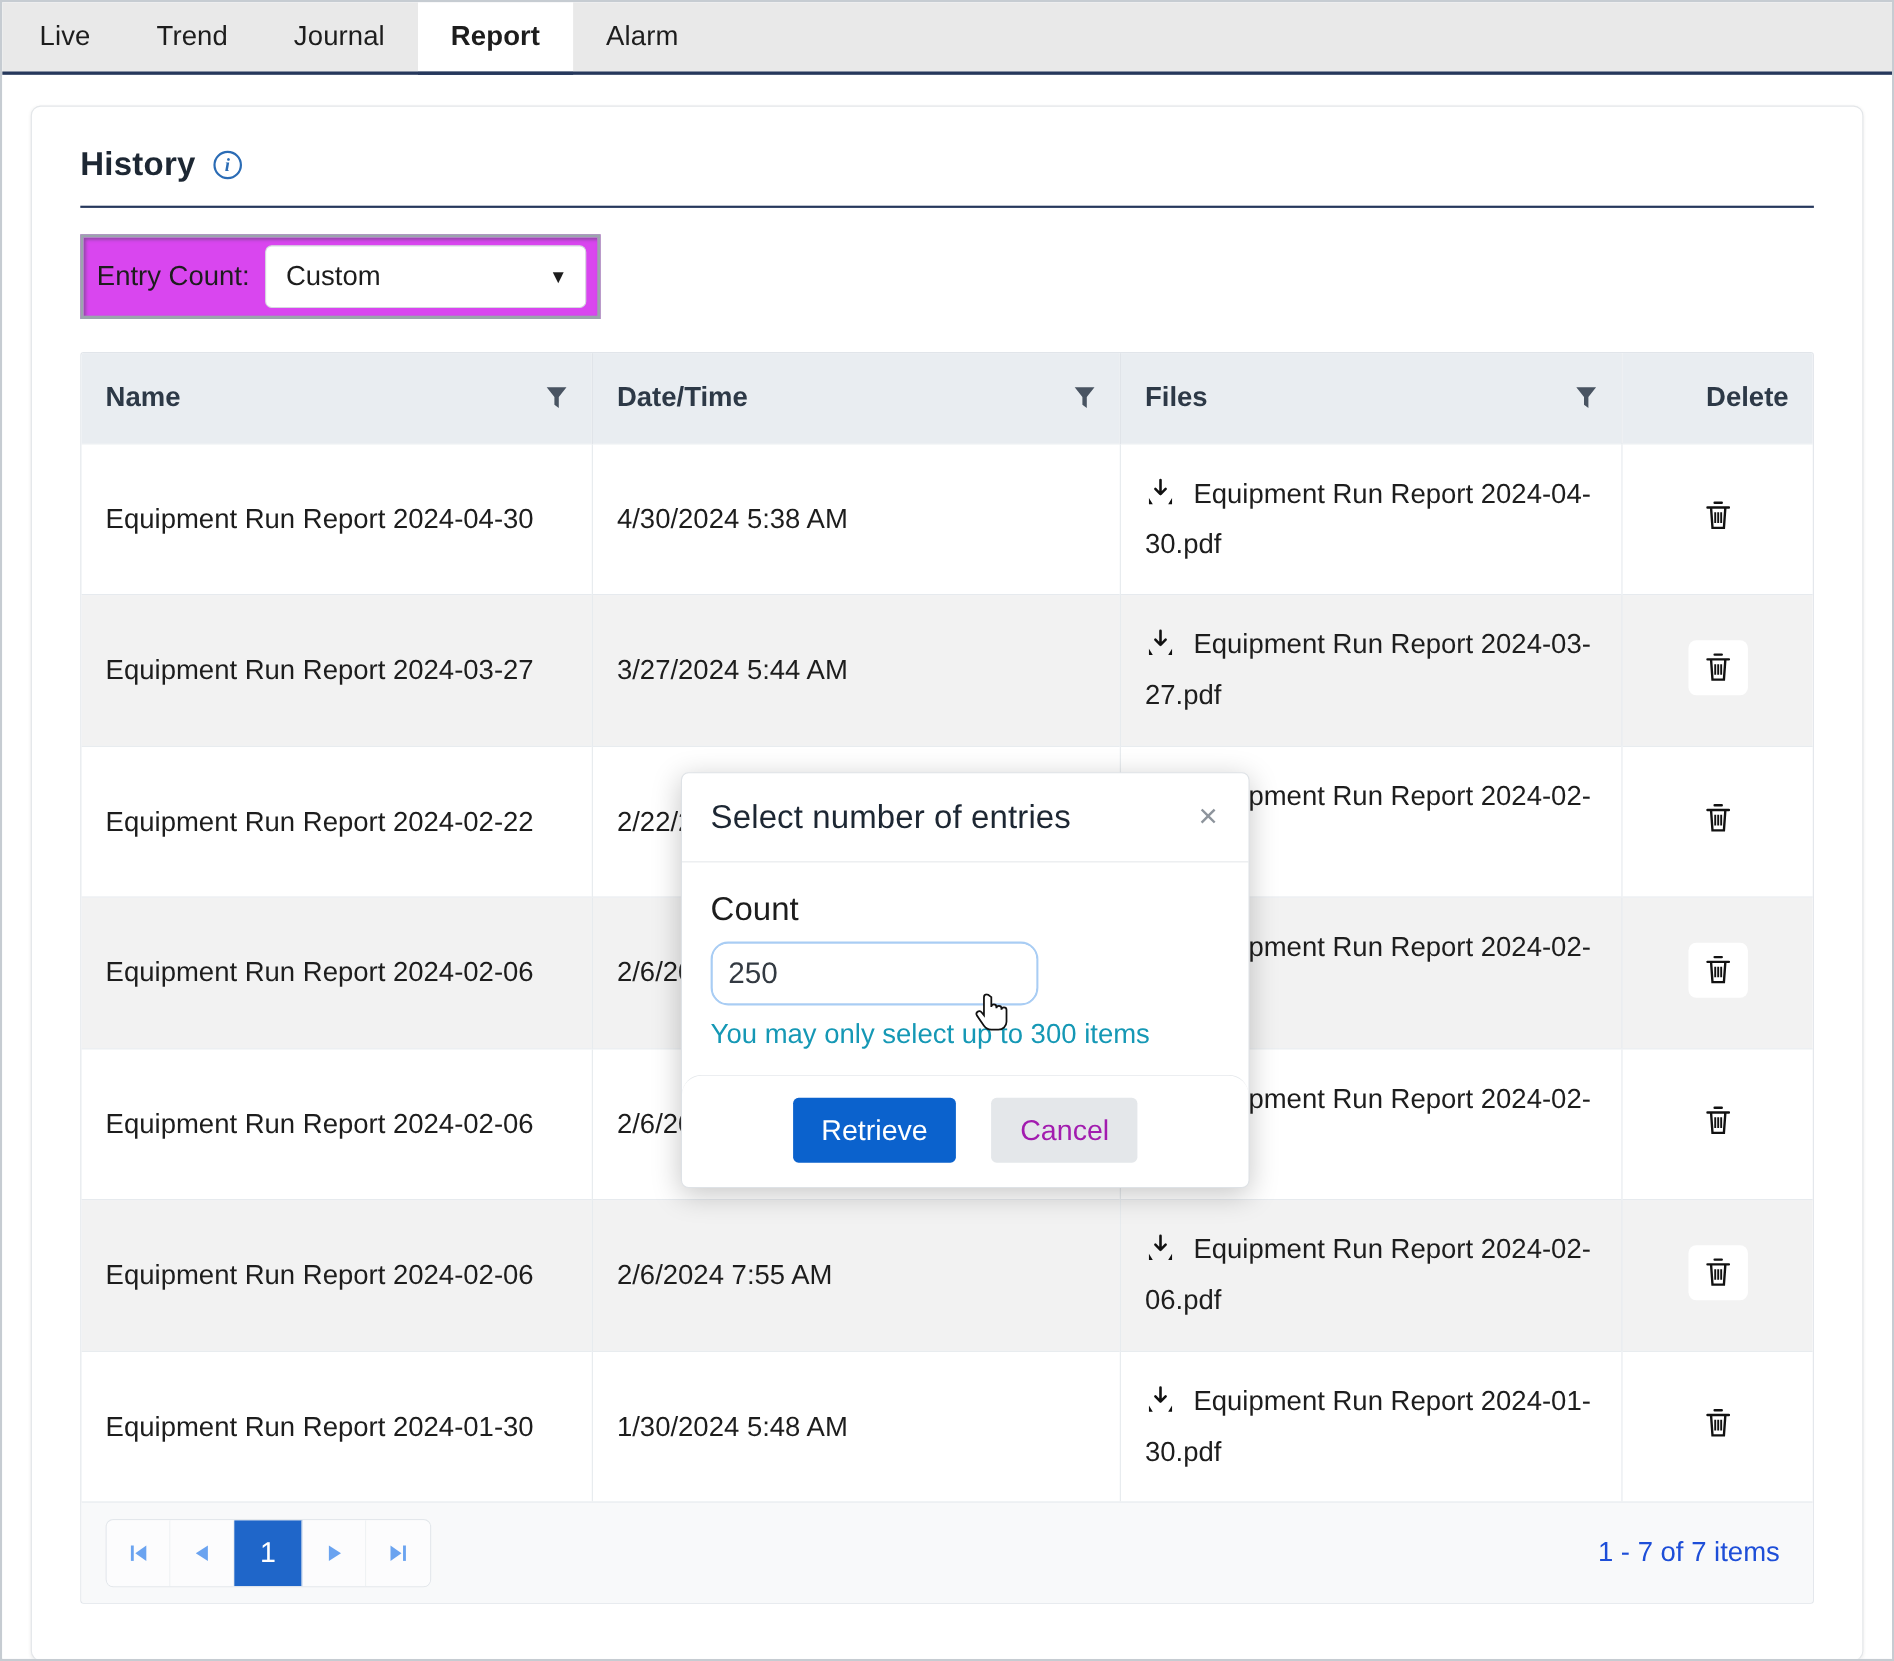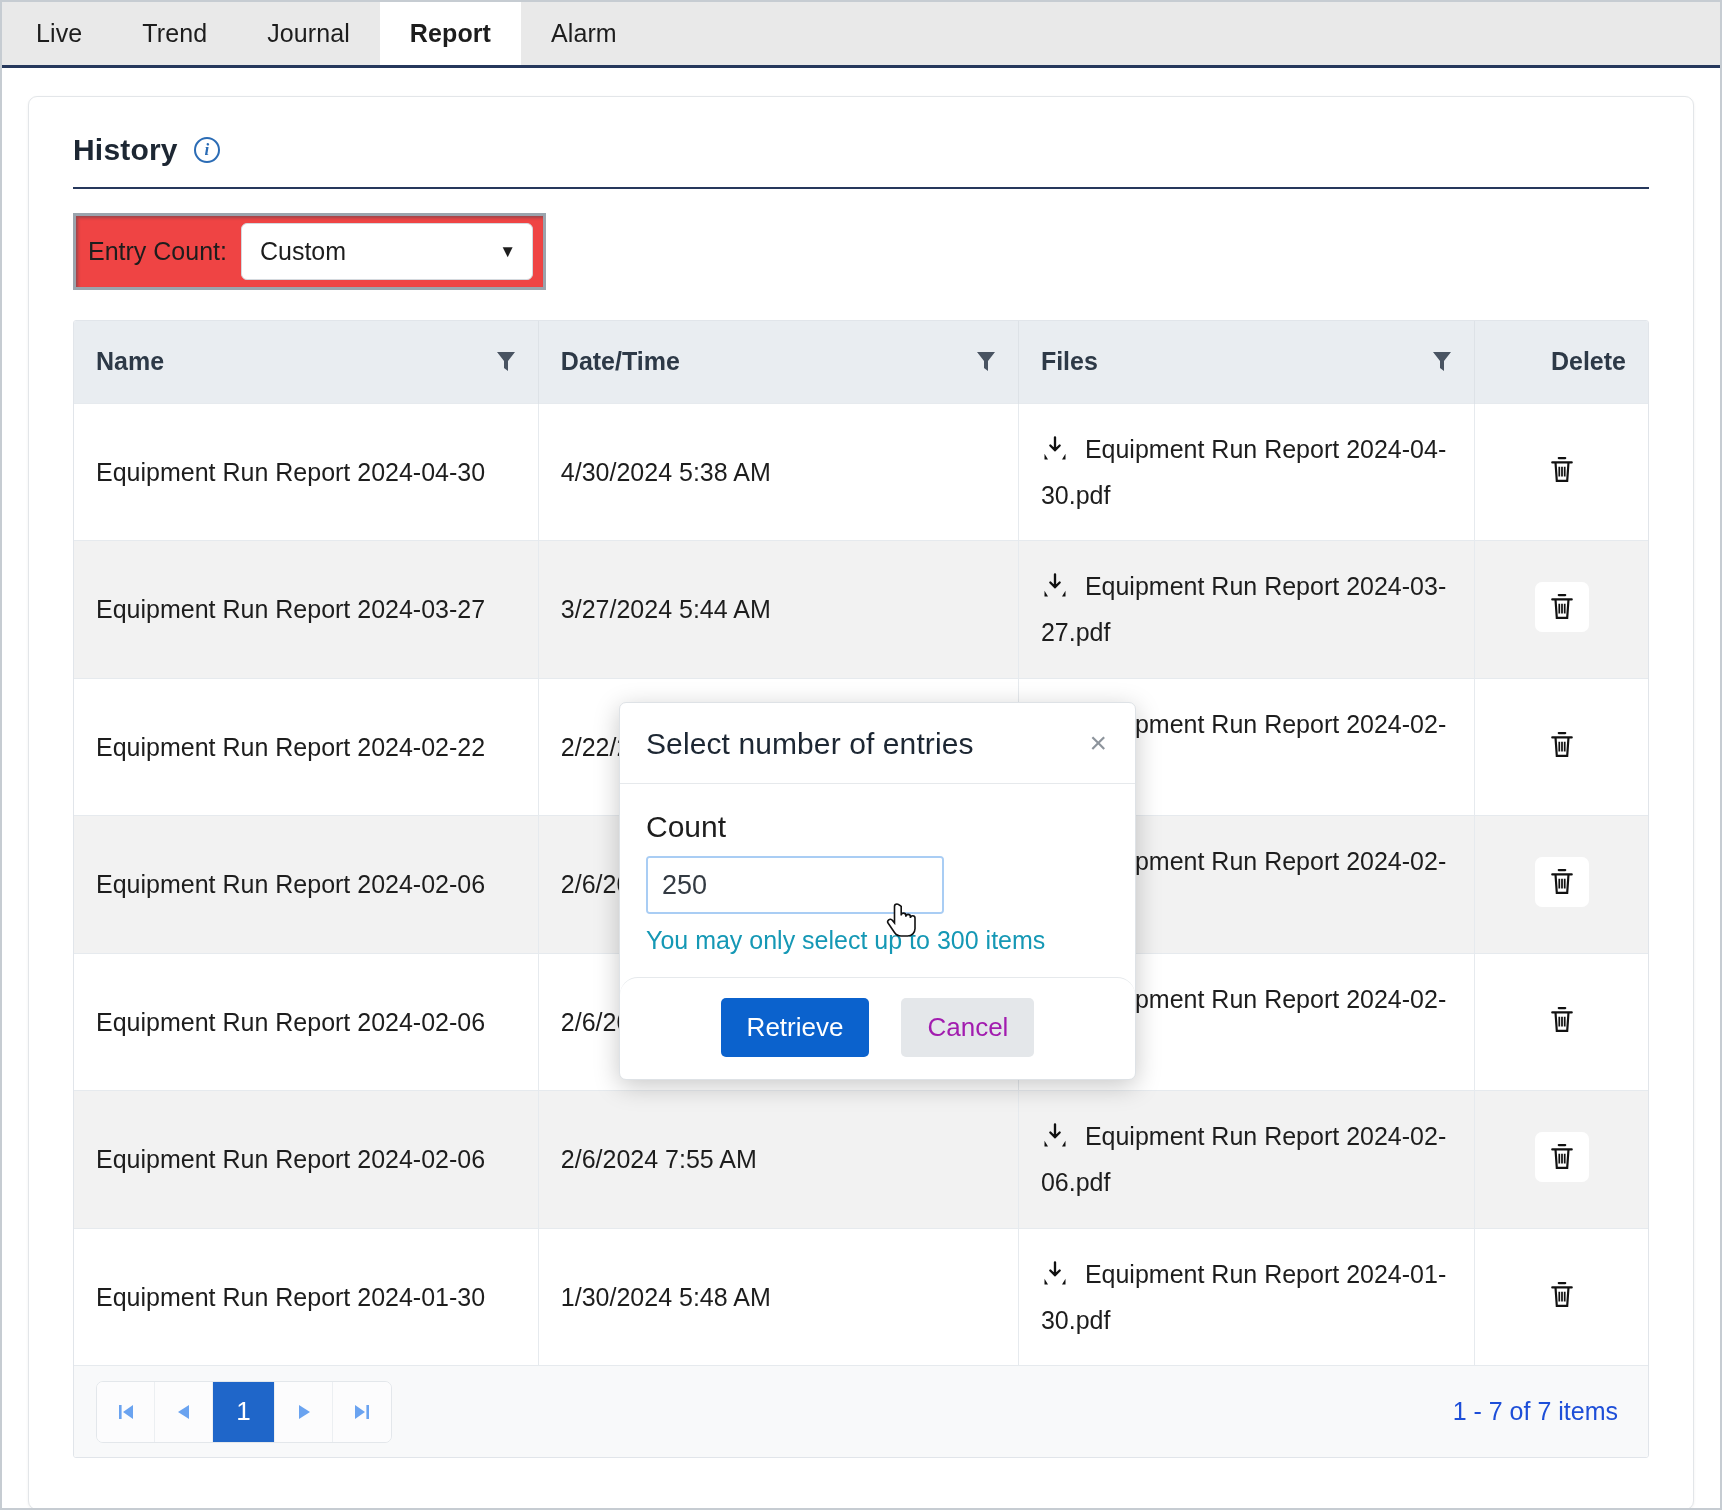--- a/index.html
+++ b/index.html
@@ -110,21 +110,21 @@
   }
 
   
   .toolbar-wrap {
     padding: 24px 0 0 18px;
   }
   .highlight-box {
     display: inline-block;
     position: relative;
     border: 3px solid #9ba4ad;
-    background: #ef4444;
+    background: #d946ef;
     padding: 7px 10px 7px 12px;
     box-shadow: inset 2px 2px 3px rgba(60,70,80,.45);
   }
   .entry-row {
     display: flex;
     align-items: center;
     gap: 14px;
   }
   .entry-label {
     font-size: 25px;
@@ -304,21 +304,21 @@
   .field-label {
     font-size: 30px;
     color: #1d1d1d;
     display: block;
     margin-bottom: 12px;
   }
   .num-wrap {
     width: 298px;
     height: 58px;
     border: 2px solid #a9cdf4;
-    border-radius: 4px;
+    border-radius: 16px;
     display: flex;
     overflow: hidden;
     background: #ffffff;
   }
   .num-input {
     flex: 1;
     border: none;
     outline: none;
     font-size: 27px;
     font-family: "Liberation Sans", sans-serif;

